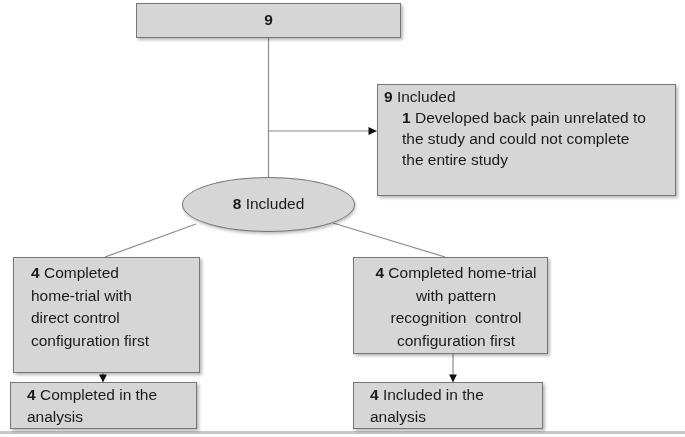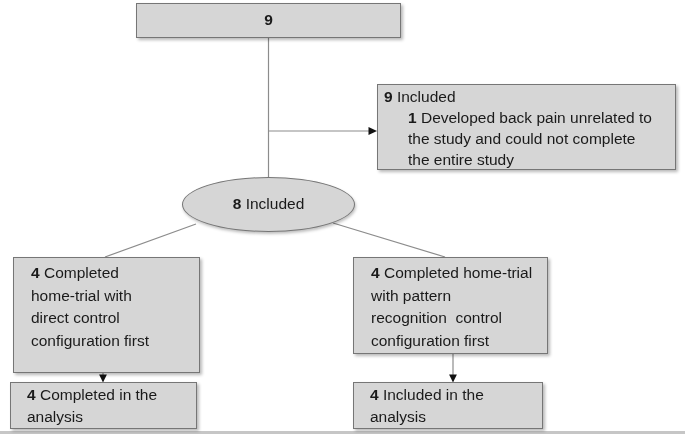--- a/index.html
+++ b/index.html
@@ -51,44 +51,44 @@
   </svg>
 
   <div class="bottom-edge"></div>
 
   <div class="fbox" style="left:136px; top:3px; width:265px; height:35px;">
     <div class="center-line">
       <span class="num">9</span>
     </div>
   </div>
 
-  <div class="fbox" style="left:377px; top:84px; width:299px; height:86px; padding:1px 6px; line-height:21px;">
+  <div class="fbox" style="left:377px; top:84px; width:299px; height:112px; padding:1px 6px; line-height:21px;">
     <div>
       <span class="num">9</span><span class="pre"> Included</span>
     </div>
-    <div style="margin-left:24px;">
+    <div style="margin-left:18px;">
       <span class="num">1</span><span class="pre"> Developed back pain unrelated to
 the study and could not complete
 the entire study</span>
     </div>
   </div>
 
   <div class="fbox oval" style="left:182px; top:177px; width:173px; height:55px;">
     <span class="num">8</span>
       <span class="pre"> Included</span>
   </div>
 
   <div class="fbox" style="left:13px; top:257px; width:187px; height:116px; padding:4px 6px 4px 17px;">
     <span class="num">4</span><span class="pre"> Completed
 home-trial with
 direct control
 configuration first</span>
   </div>
 
-  <div class="fbox" style="left:353px; top:257px; width:195px; height:97px; padding:4px 6px 4px 17px;">
+  <div class="fbox" style="left:353px; top:257px; width:195px; height:97px; padding:4px 6px 4px 17px;text-align:center;">
     <span class="num">4</span><span class="pre"> Completed home-trial
 with pattern
 recognition  control
 configuration first</span>
   </div>
 
   <div class="fbox" style="left:10px; top:382px; width:187px; height:47px; padding:1px 6px 1px 16px; line-height:21.5px;">
     <span class="num">4</span><span class="pre"> Completed in the
 analysis</span>
   </div>

